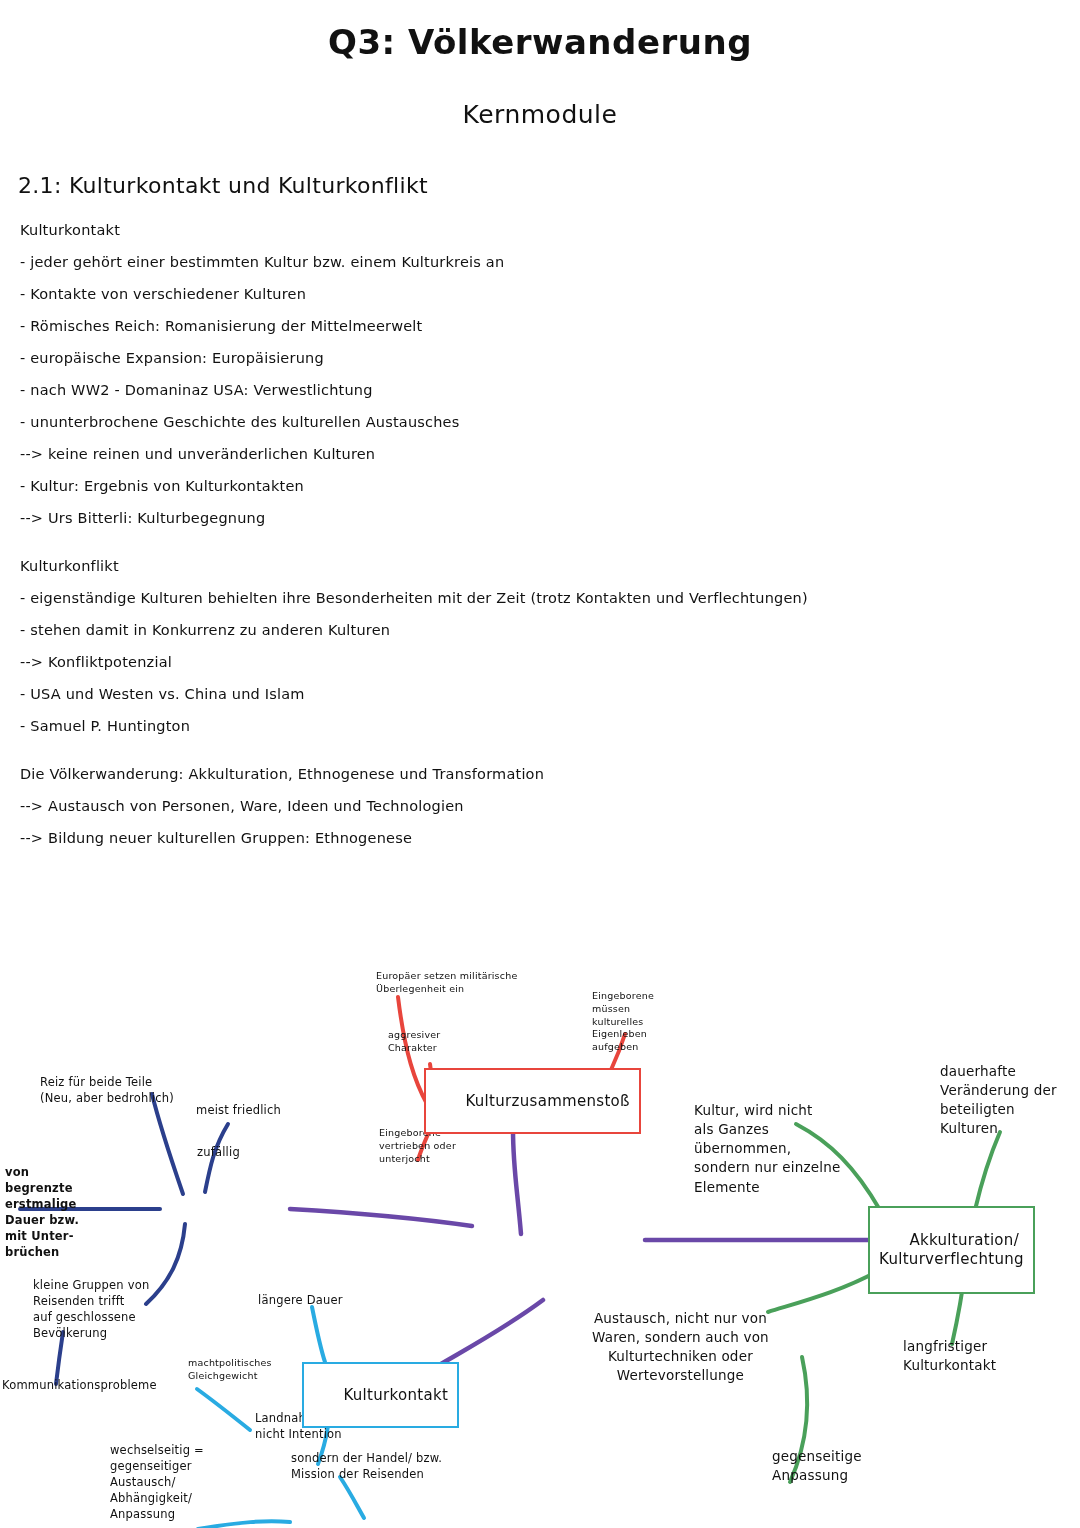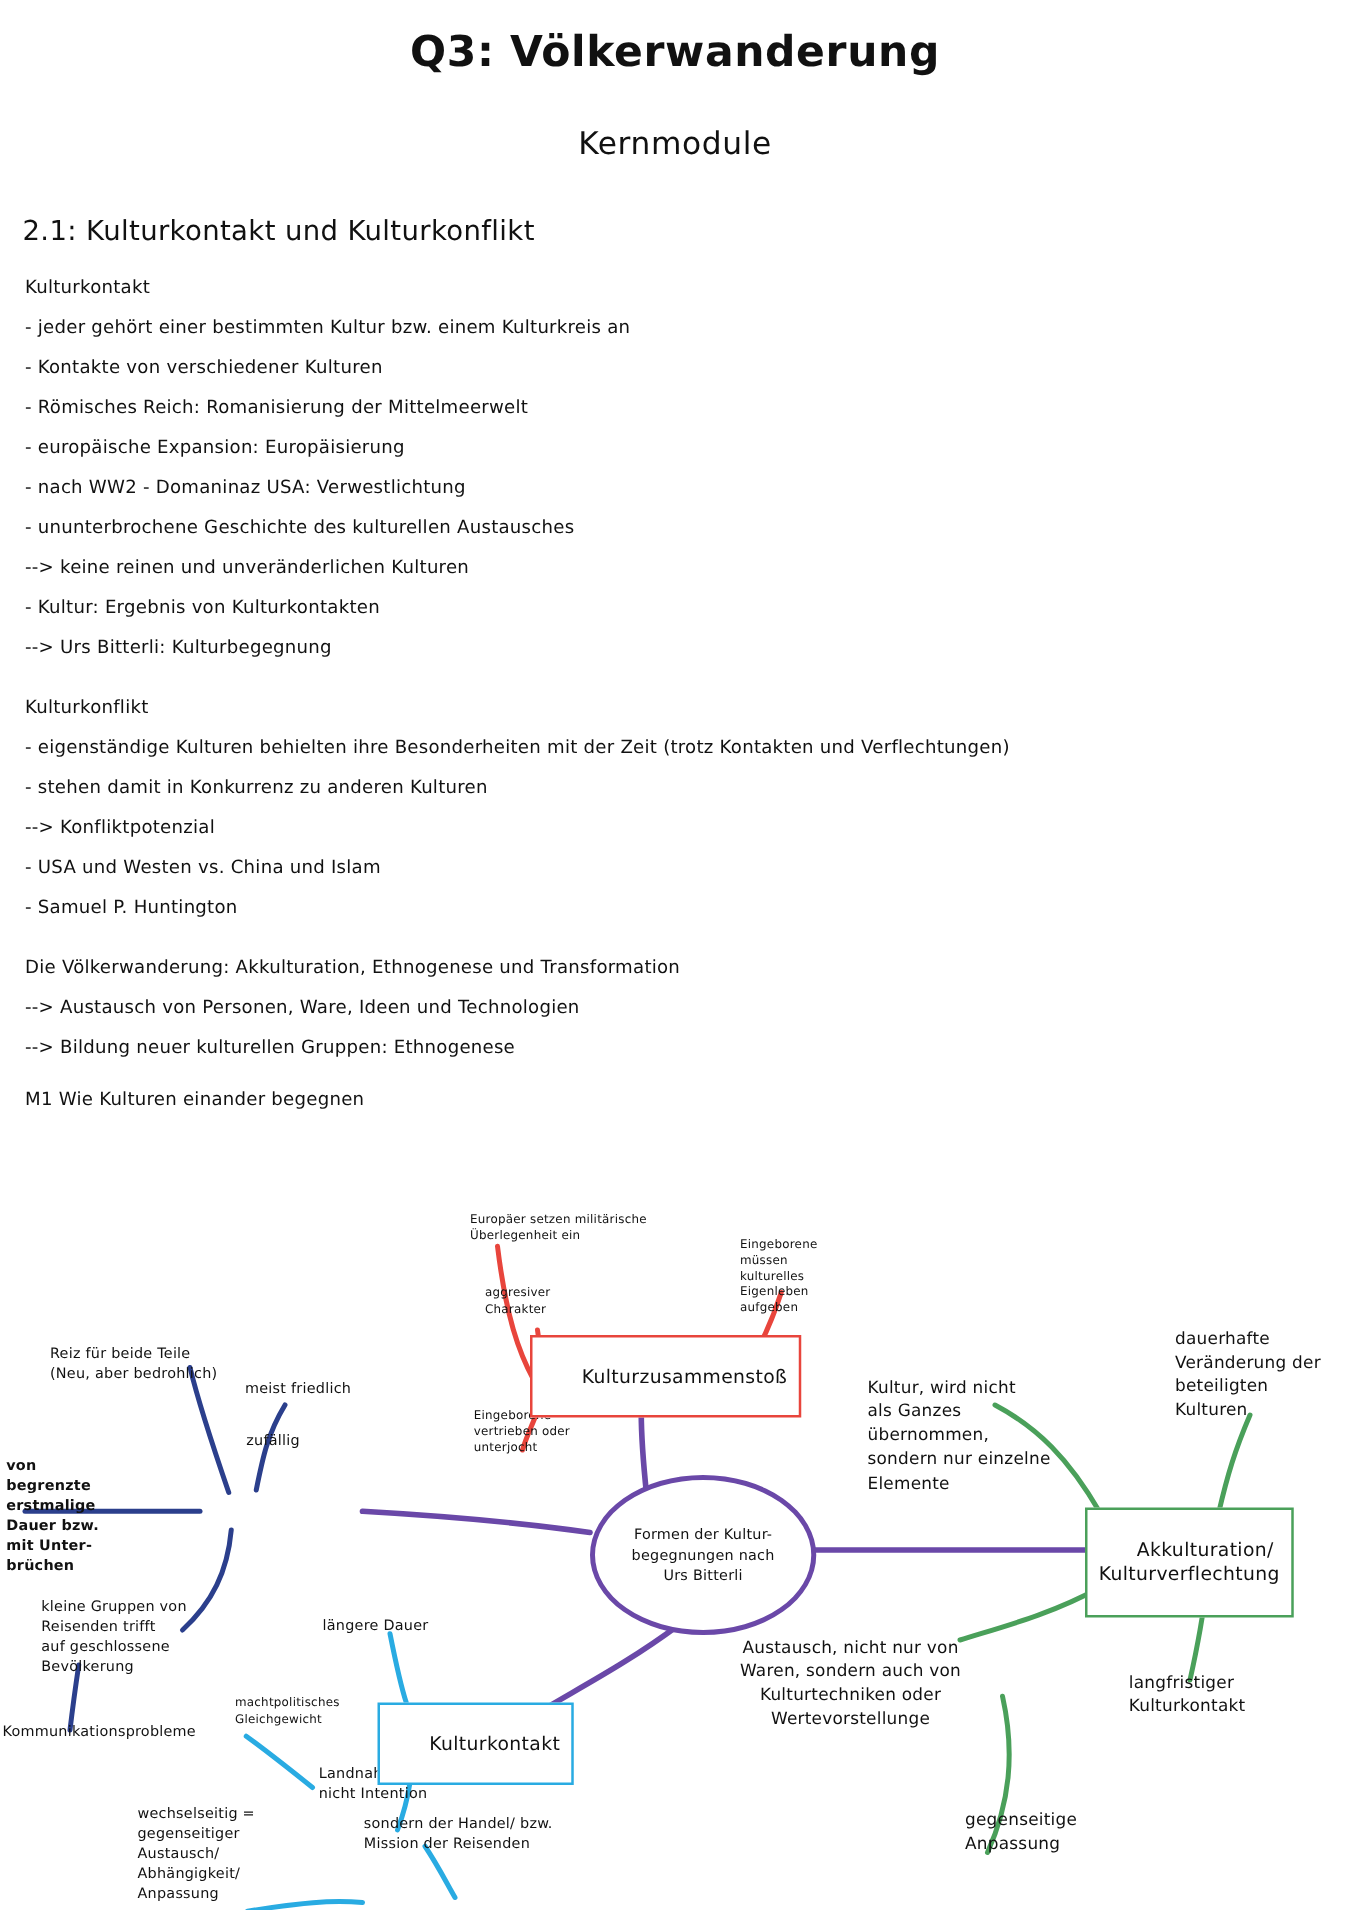--- a/index.html
+++ b/index.html
@@ -85,21 +85,20 @@
     <div class="n-line">--&gt; Konfliktpotenzial</div>
     <div class="n-line">- USA und Westen vs. China und Islam</div>
     <div class="n-line">- Samuel P. Huntington</div>
 
     <div class="gap"></div>
 
     <div class="n-head">Die Völkerwanderung: Akkulturation, Ethnogenese und Transformation</div>
     <div class="n-line">--&gt; Austausch von Personen, Ware, Ideen und Technologien</div>
     <div class="n-line">--&gt; Bildung neuer kulturellen Gruppen: Ethnogenese</div>
 
-    <div class="m1">M1 Wie Kulturen einander begegnen</div>
   </div>
 
   <div class="map">
 
     <svg viewBox="0 0 1080 598">
       <g fill="none" stroke-linecap="round">
 
         <g stroke="#6a48a8" stroke-width="4.5">
           <path d="M513,178 C513,215 517,235 521,282"></path>
           <path d="M290,257 C360,261 430,268 472,274"></path>
@@ -133,25 +132,20 @@
         <g stroke="#4aa05a" stroke-width="4">
           <path d="M880,258 C855,215 830,190 796,172"></path>
           <path d="M975,258 C982,228 988,208 1000,180"></path>
           <path d="M880,318 C840,340 800,350 768,360"></path>
           <path d="M965,318 C962,345 958,365 952,392"></path>
           <path d="M802,405 C812,450 808,490 790,530"></path>
         </g>
       </g>
     </svg>
 
-    <div class="ellipse" style="left:472px;top:228px;width:173px;height:120px;">
-      <span style="white-space:pre;">Formen der Kultur-
-begegnungen nach
-Urs Bitterli</span>
-    </div>
 
     <div class="mnode red" style="left:424px;top:116px;">
       <span>Kulturzusammenstoß</span>
     </div>
 
 
     <div class="mnode cyan" style="left:302px;top:410px;">
       <span>Kulturkontakt</span>
     </div>
 

